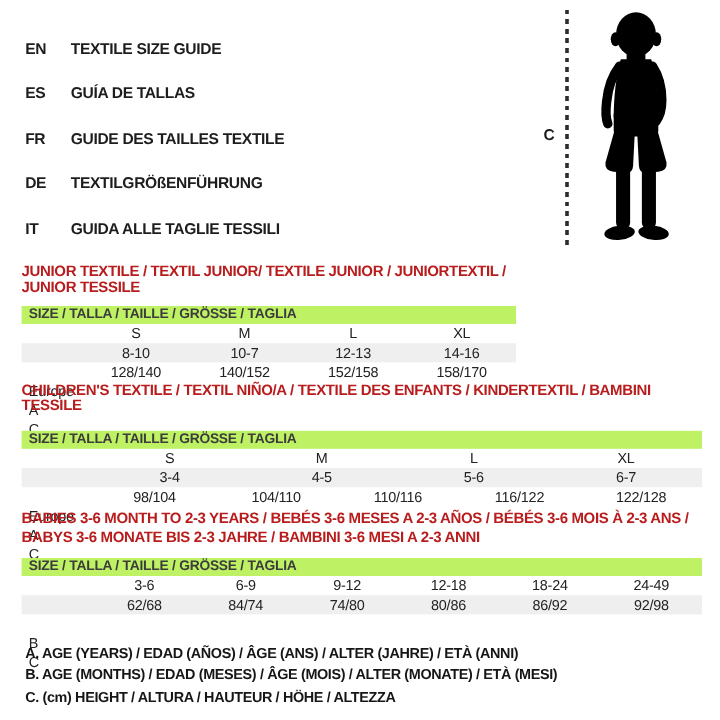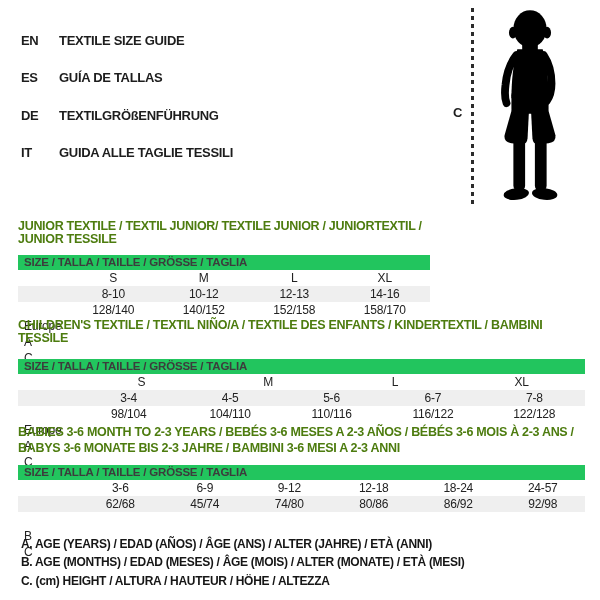--- a/index.html
+++ b/index.html
@@ -19,26 +19,26 @@
   .height-line{left:471px;top:8px;width:3px;height:198px;
     background:repeating-linear-gradient(to bottom,#2b2b2b 0 4px,transparent 4px 8px);}
   .height-label{left:453px;top:105px;font-weight:700;font-size:13px;}
   .baby-svg{left:486px;top:6px;}
 
   
   .size-section{left:18px;}
   .section-junior{top:220px;width:412px;}
   .section-children{top:319px;width:567px;}
   .section-babies{top:425px;width:567px;}
-  .table-title{font-weight:700;font-size:12.5px;letter-spacing:-0.3px;line-height:13px;color:#4d7c0f;}
+  .table-title{font-weight:700;font-size:12.5px;letter-spacing:-0.3px;line-height:13px;color:#b91c1c;}
   .section-junior  .table-title{margin-bottom:9px;}
   .section-children .table-title{margin-bottom:14px;}
   .section-babies  .table-title{margin-bottom:9px;line-height:15.5px;}
   .size-table{width:100%;}
-  .size-bar{height:15px;line-height:15px;background:#22c55e;color:#3c3c3c;
+  .size-bar{height:15px;line-height:15px;background:#bef264;color:#3c3c3c;
     font-weight:700;font-size:11.5px;letter-spacing:-0.2px;padding-left:6px;box-sizing:border-box;}
   .t-row{display:flex;height:16px;line-height:16px;font-size:12px;letter-spacing:-0.2px;color:#222;}
   .t-row.shaded{background:#efefef;}
   .t-label{padding-left:6px;box-sizing:border-box;flex:none;margin-top:48px;}
   .table-junior .t-label{width:50px;}
   .table-children .t-label,.table-babies .t-label{width:60px;}
   .t-cell{flex:1;text-align:center;}
 
   
   .footnotes{left:21px;top:535px;}
@@ -48,20 +48,24 @@
 <body>
 
 <div class="abs lang-block">
     <div class="lang-row">
       <span class="lang-code">EN</span>
       <span class="lang-text">TEXTILE SIZE GUIDE</span>
     </div>
     <div class="lang-row">
       <span class="lang-code">ES</span>
       <span class="lang-text">GUÍA DE TALLAS</span>
+    </div>
+    <div class="lang-row">
+      <span class="lang-code">FR</span>
+      <span class="lang-text">GUIDE DES TAILLES TEXTILE</span>
     </div>
     <div class="lang-row">
       <span class="lang-code">DE</span>
       <span class="lang-text">TEXTILGRÖßENFÜHRUNG</span>
     </div>
     <div class="lang-row">
       <span class="lang-code">IT</span>
       <span class="lang-text">GUIDA ALLE TAGLIE TESSILI</span>
     </div>
   </div>
@@ -95,21 +99,21 @@
         <div class="t-row">
           <span class="t-label">Europe</span>
           <span class="t-cell">S</span>
           <span class="t-cell">M</span>
           <span class="t-cell">L</span>
           <span class="t-cell">XL</span>
         </div>
         <div class="t-row shaded">
           <span class="t-label">A</span>
           <span class="t-cell">8-10</span>
-          <span class="t-cell">10-12</span>
+          <span class="t-cell">10-7</span>
           <span class="t-cell">12-13</span>
           <span class="t-cell">14-16</span>
         </div>
         <div class="t-row">
           <span class="t-label">C</span>
           <span class="t-cell">128/140</span>
           <span class="t-cell">140/152</span>
           <span class="t-cell">152/158</span>
           <span class="t-cell">158/170</span>
         </div>
@@ -125,21 +129,20 @@
           <span class="t-cell">M</span>
           <span class="t-cell">L</span>
           <span class="t-cell">XL</span>
         </div>
         <div class="t-row shaded">
           <span class="t-label">A</span>
           <span class="t-cell">3-4</span>
           <span class="t-cell">4-5</span>
           <span class="t-cell">5-6</span>
           <span class="t-cell">6-7</span>
-          <span class="t-cell">7-8</span>
         </div>
         <div class="t-row">
           <span class="t-label">C</span>
           <span class="t-cell">98/104</span>
           <span class="t-cell">104/110</span>
           <span class="t-cell">110/116</span>
           <span class="t-cell">116/122</span>
           <span class="t-cell">122/128</span>
         </div>
       </div>
@@ -148,26 +151,26 @@
       <div class="table-title">BABIES 3-6 MONTH TO 2-3 YEARS / BEBÉS 3-6 MESES A 2-3 AÑOS / BÉBÉS 3-6 MOIS À 2-3 ANS / BABYS 3-6 MONATE BIS 2-3 JAHRE / BAMBINI 3-6 MESI A 2-3 ANNI</div>
       <div class="size-table table-babies">
         <div class="size-bar">SIZE / TALLA / TAILLE / GRÖSSE / TAGLIA</div>
         <div class="t-row">
           <span class="t-label">B</span>
           <span class="t-cell">3-6</span>
           <span class="t-cell">6-9</span>
           <span class="t-cell">9-12</span>
           <span class="t-cell">12-18</span>
           <span class="t-cell">18-24</span>
-          <span class="t-cell">24-57</span>
+          <span class="t-cell">24-49</span>
         </div>
         <div class="t-row shaded">
           <span class="t-label">C</span>
           <span class="t-cell">62/68</span>
-          <span class="t-cell">45/74</span>
+          <span class="t-cell">84/74</span>
           <span class="t-cell">74/80</span>
           <span class="t-cell">80/86</span>
           <span class="t-cell">86/92</span>
           <span class="t-cell">92/98</span>
         </div>
       </div>
     </section>
   </div>
 
 <div class="abs footnotes">

